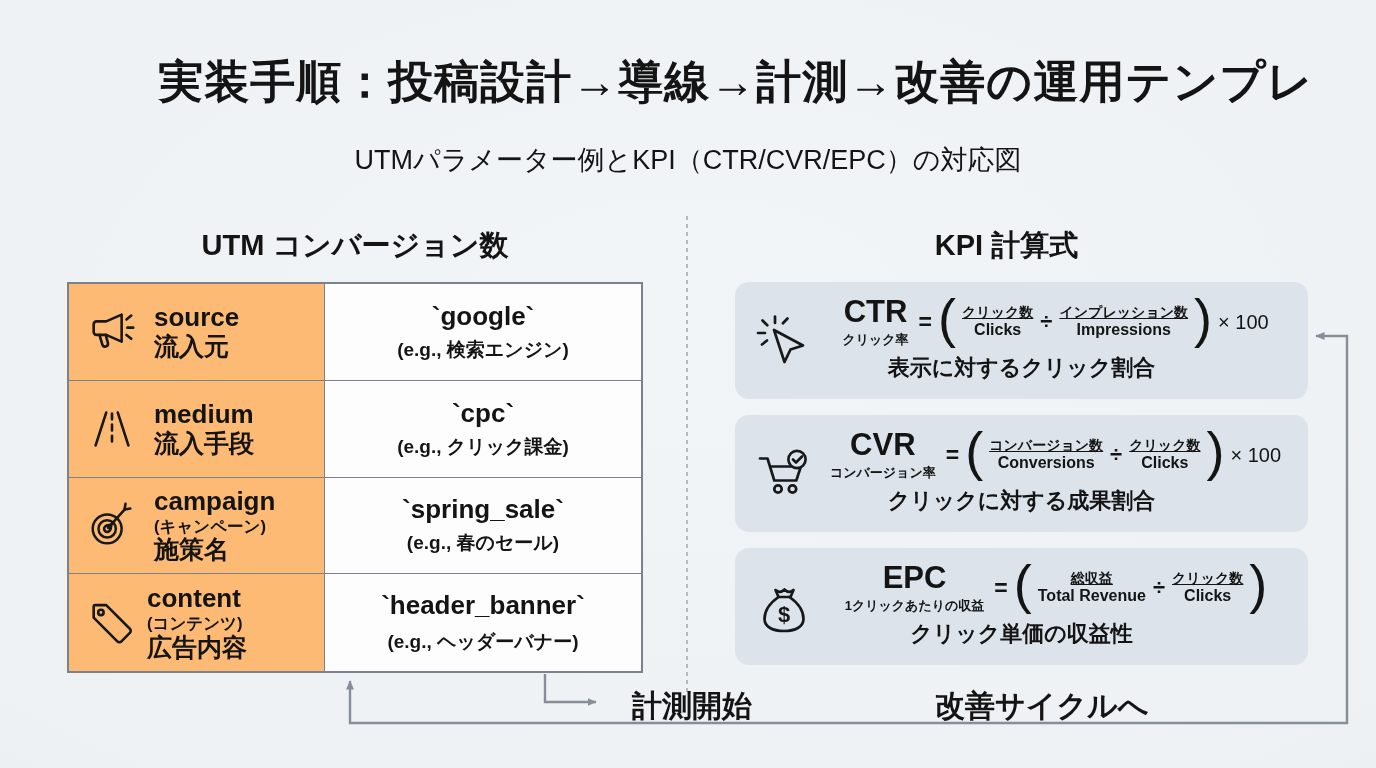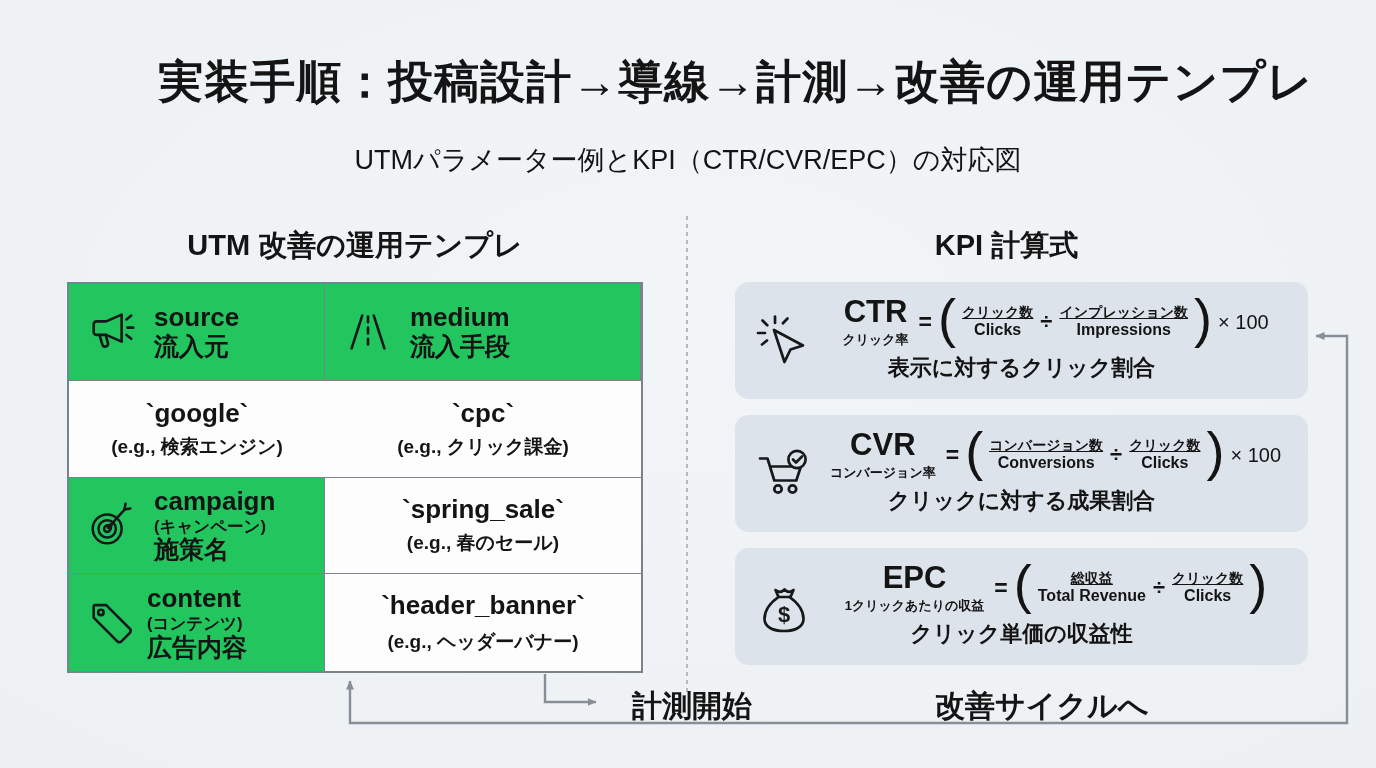--- a/index.html
+++ b/index.html
@@ -17,21 +17,21 @@
   .sec-heading.utm{left:67px;width:576px;}
   .sec-heading.kpi{left:720px;width:573px;}
   
   .divider{left:686px;top:216px;width:2px;height:478px;
     background:repeating-linear-gradient(to bottom,#b3bac2 0 4px,transparent 4px 8px);}
   
   .utm-table{left:67px;top:282px;width:576px;height:391px;
     display:grid;grid-template-columns:256px 1fr;grid-template-rows:repeat(4,1fr);
     border:2px solid #7b828c;box-sizing:border-box;}
   .cell{box-sizing:border-box;}
-  .cell.l{background:#22c55e;border-right:1.5px solid #7b828c;border-bottom:1.5px solid #7b828c;
+  .cell.l{background:#fdba74;border-right:1.5px solid #7b828c;border-bottom:1.5px solid #7b828c;
     display:flex;align-items:center;gap:15px;padding-left:16px;}
   .cell.r{background:#fdfdfe;border-bottom:1.5px solid #7b828c;
     display:flex;flex-direction:column;align-items:center;justify-content:center;gap:5px;}
   .cell:nth-child(7),.cell:nth-child(8){border-bottom:none;gap:8px;}
   .cell .txt{line-height:1.14;}
   .param{font-size:26px;font-weight:800;display:block;}
   .param-note{font-size:16.5px;font-weight:700;display:block;}
   .param-note:empty{display:none;}
   .param-ja{font-size:25px;font-weight:800;display:block;}
   .val{font-size:26px;font-weight:800;}
@@ -61,21 +61,21 @@
   
   .arrows{left:0;top:0;width:1376px;height:768px;pointer-events:none;}
   svg.icon{display:block;}
 </style>
 </head>
 <body>
 
 <div class="abs title">実装手順：投稿設計→導線→計測→改善の運用テンプレ</div>
 <div class="abs subtitle">UTMパラメーター例とKPI（CTR/CVR/EPC）の対応図</div>
 
-<div class="abs sec-heading utm">UTM 改善の運用テンプレ</div>
+<div class="abs sec-heading utm">UTM コンバージョン数</div>
 <div class="abs sec-heading kpi">KPI 計算式</div>
 
 <div class="abs divider"></div>
 
 <div class="abs utm-table">
 
   <div class="cell l">
     <span class="ticon">
       <svg class="icon" width="54" height="54" viewBox="0 0 56 56" fill="none" stroke="#17181a" stroke-width="2.7" stroke-linecap="round" stroke-linejoin="round">
         <path d="M38 10 V38 L22 31 H12 a3 3 0 0 1 -3 -3 V20 a3 3 0 0 1 3 -3 H22 Z"></path>
@@ -84,38 +84,38 @@
           <path d="M44 23.5 h6"></path>
           <path d="M43 31 l5 4"></path>
       </svg>
     </span>
     <div class="txt">
       <span class="param">source</span>
 
       <span class="param-ja">流入元</span>
     </div>
   </div>
+  <div class="cell r">
+    <span class="val">`google`</span>
+    <span class="ex">(e.g., 検索エンジン)</span>
+  </div>
+
   <div class="cell l">
     <span class="ticon">
       <svg class="icon" width="54" height="54" viewBox="0 0 56 56" fill="none" stroke="#17181a" stroke-width="2.7" stroke-linecap="round">
         <path d="M11 45 L22 11"></path>
         <path d="M45 45 L34 11"></path>
         <path d="M28 12 V44" stroke-dasharray="6 5.5"></path>
       </svg>
     </span>
     <div class="txt">
       <span class="param">medium</span>
 
       <span class="param-ja">流入手段</span>
     </div>
-  </div>
-
-  <div class="cell r">
-    <span class="val">`google`</span>
-    <span class="ex">(e.g., 検索エンジン)</span>
   </div>
   <div class="cell r">
     <span class="val">`cpc`</span>
     <span class="ex">(e.g., クリック課金)</span>
   </div>
 
   <div class="cell l">
     <span class="ticon">
       <svg class="icon" width="54" height="54" viewBox="0 0 56 56" fill="none" stroke="#17181a" stroke-width="2.6" stroke-linecap="round" stroke-linejoin="round">
         <circle cx="23" cy="32" r="15"></circle>

